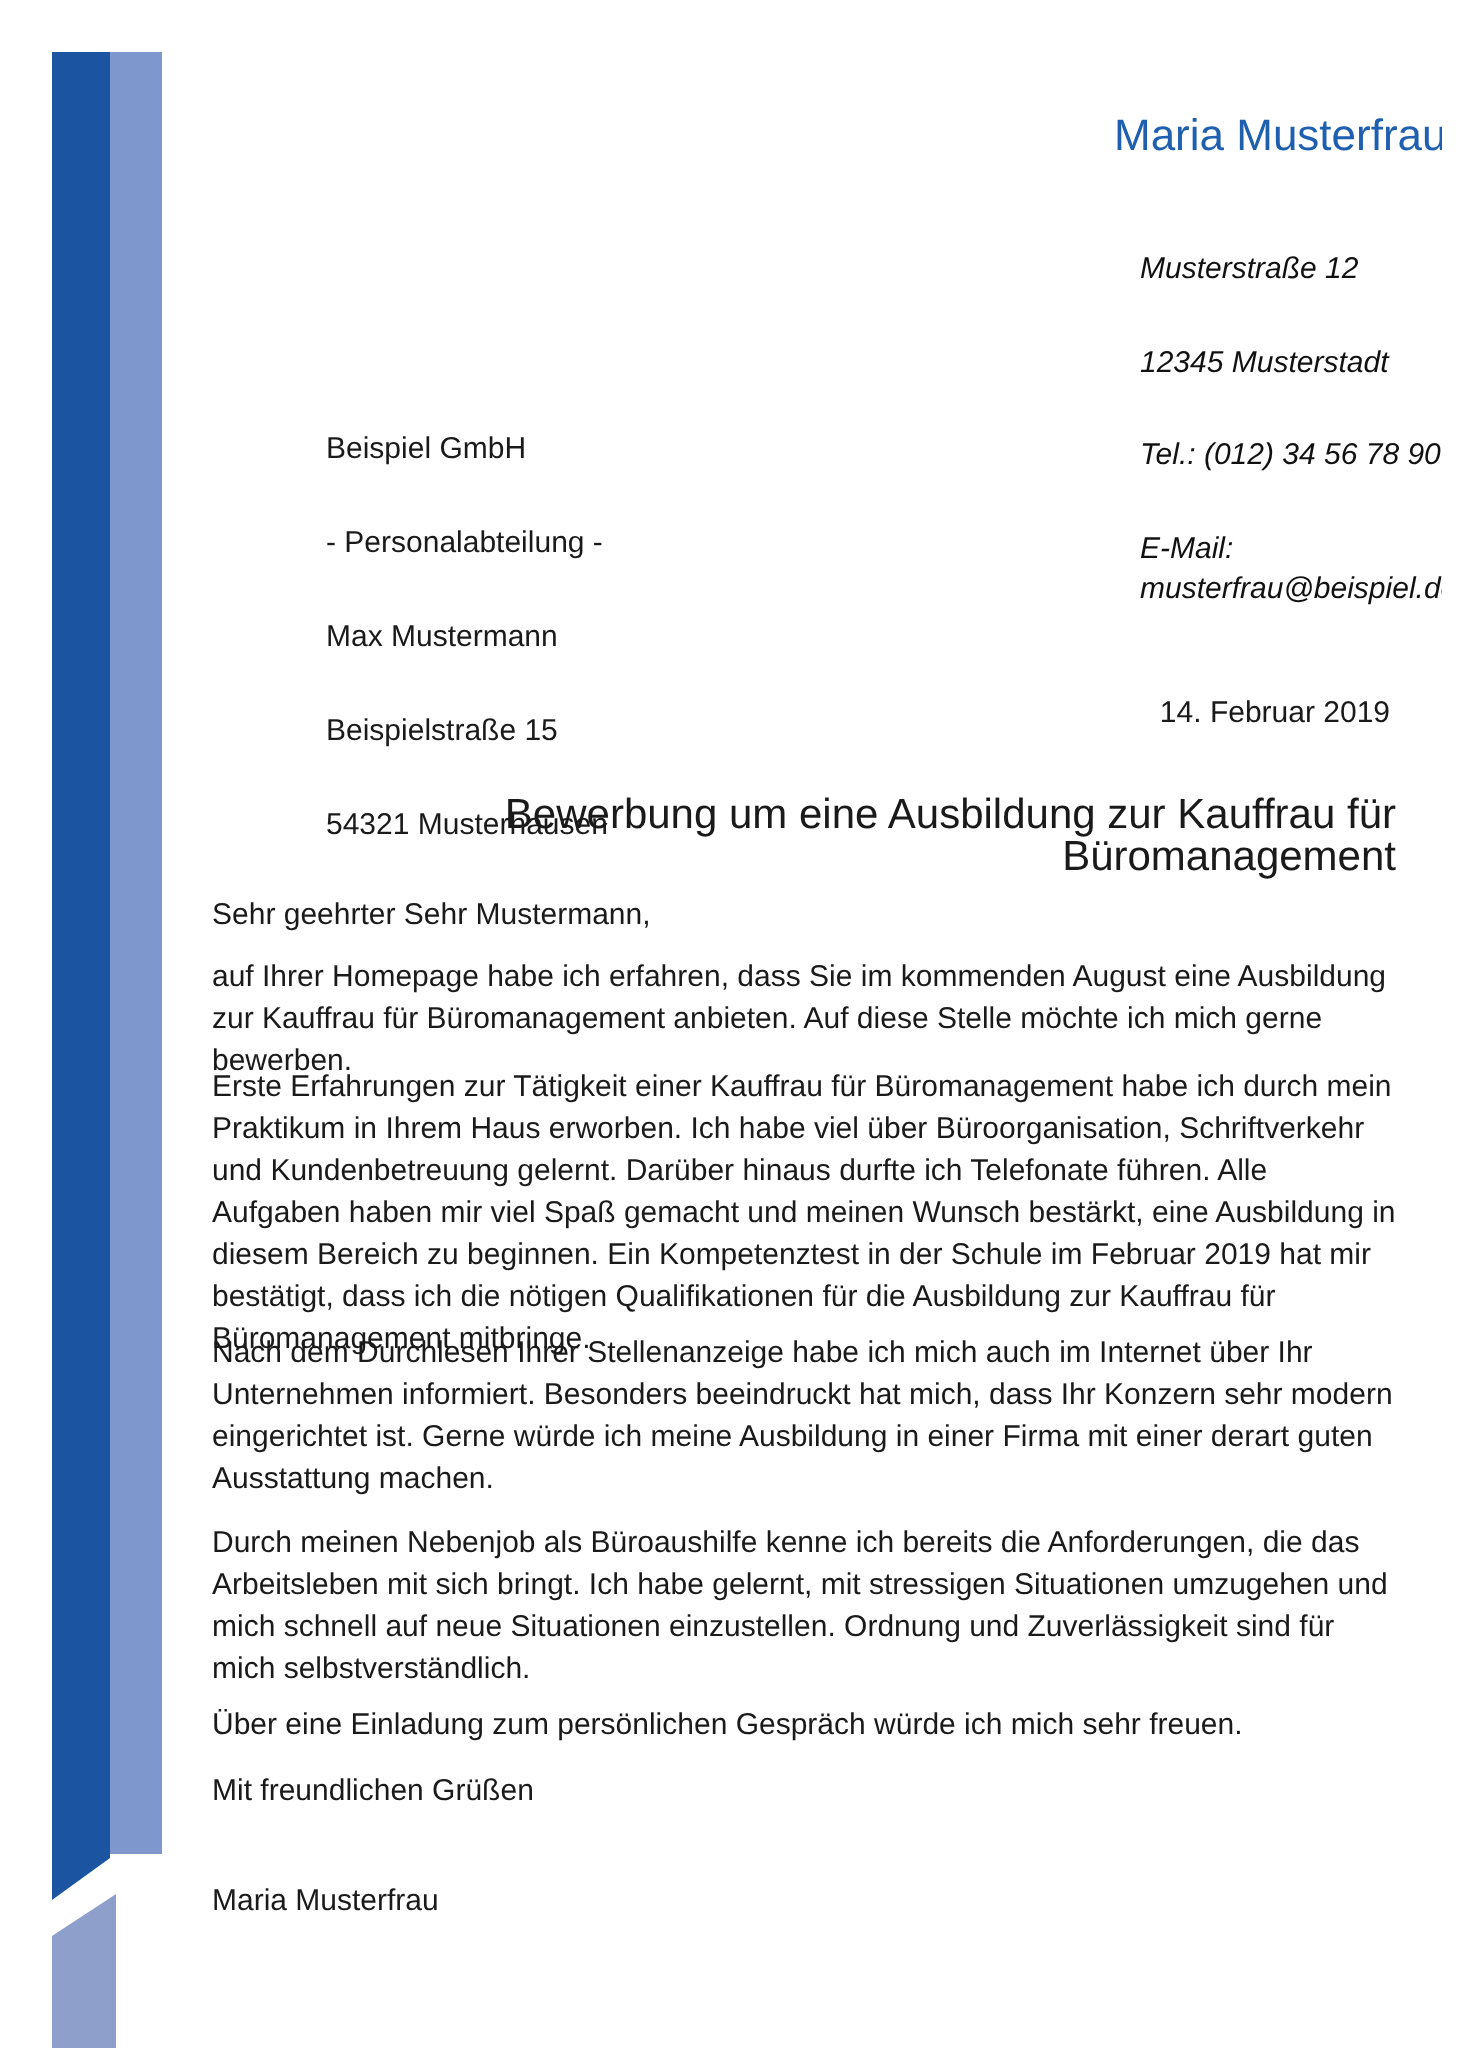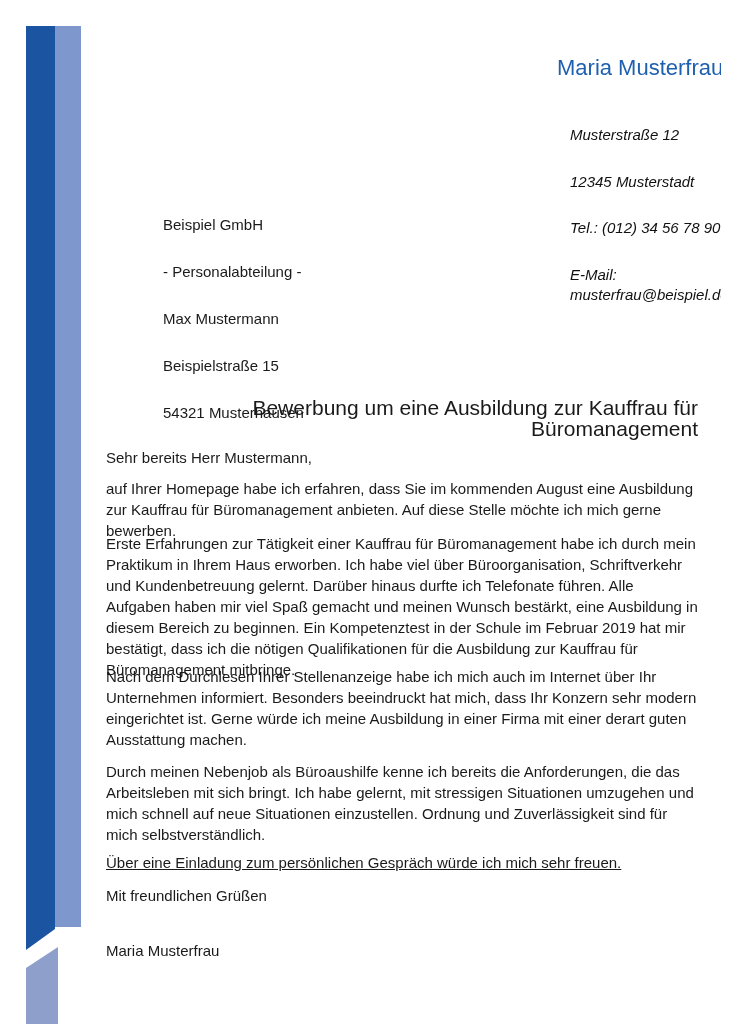--- a/index.html
+++ b/index.html
@@ -81,21 +81,21 @@
     left: 67px;
     width: 618px;
     font-size: 15px;
     line-height: 21px;
   }
   .salutation { top: 408px; }
   .para-1 { top: 439px; }
   .para-2 { top: 494px; }
   .para-3 { top: 627px; }
   .para-4 { top: 722px; }
-  .para-5 { top: 813px; text-decoration: underline; }
+  .para-5 { top: 813px; }
   .closing { top: 846px; }
   .signature { top: 901px; }
 </style>
 </head>
 <body>
 
 <div class="page">
 
   <div class="bar-dark" style="background: rgb(27, 84, 161);"></div>
   <div class="bar-edge" style="background: rgb(126, 152, 206);"></div>
@@ -112,24 +112,25 @@
   </div>
 
   <div class="recipient">
     <div>Beispiel GmbH</div>
     <div>- Personalabteilung -</div>
     <div>Max Mustermann</div>
     <div>Beispielstraße 15</div>
     <div>54321 Musterhausen</div>
   </div>
 
+  <div class="date-line">14. Februar 2019</div>
 
   <div class="subject">Bewerbung um eine Ausbildung zur Kauffrau für Büromanagement</div>
 
-  <div class="block salutation">Sehr bereits Herr Mustermann,</div>
+  <div class="block salutation">Sehr geehrter Sehr Mustermann,</div>
 
   <div class="block para-1">auf Ihrer Homepage habe ich erfahren, dass Sie im kommenden August eine Ausbildung zur Kauffrau für Büromanagement anbieten. Auf diese Stelle möchte ich mich gerne bewerben.</div>
   <div class="block para-2">Erste Erfahrungen zur Tätigkeit einer Kauffrau für Büromanagement habe ich durch mein Praktikum in Ihrem Haus erworben. Ich habe viel über Büroorganisation, Schriftverkehr und Kundenbetreuung gelernt. Darüber hinaus durfte ich Telefonate führen. Alle Aufgaben haben mir viel Spaß gemacht und meinen Wunsch bestärkt, eine Ausbildung in diesem Bereich zu beginnen. Ein Kompetenztest in der Schule im Februar 2019 hat mir bestätigt, dass ich die nötigen Qualifikationen für die Ausbildung zur Kauffrau für Büromanagement mitbringe.</div>
   <div class="block para-3">Nach dem Durchlesen Ihrer Stellenanzeige habe ich mich auch im Internet über Ihr Unternehmen informiert. Besonders beeindruckt hat mich, dass Ihr Konzern sehr modern eingerichtet ist. Gerne würde ich meine Ausbildung in einer Firma mit einer derart guten Ausstattung machen.</div>
   <div class="block para-4">Durch meinen Nebenjob als Büroaushilfe kenne ich bereits die Anforderungen, die das Arbeitsleben mit sich bringt. Ich habe gelernt, mit stressigen Situationen umzugehen und mich schnell auf neue Situationen einzustellen. Ordnung und Zuverlässigkeit sind für mich selbstverständlich.</div>
   <div class="block para-5">Über eine Einladung zum persönlichen Gespräch würde ich mich sehr freuen.</div>
 
   <div class="block closing">Mit freundlichen Grüßen</div>
   <div class="block signature">Maria Musterfrau</div>
 

